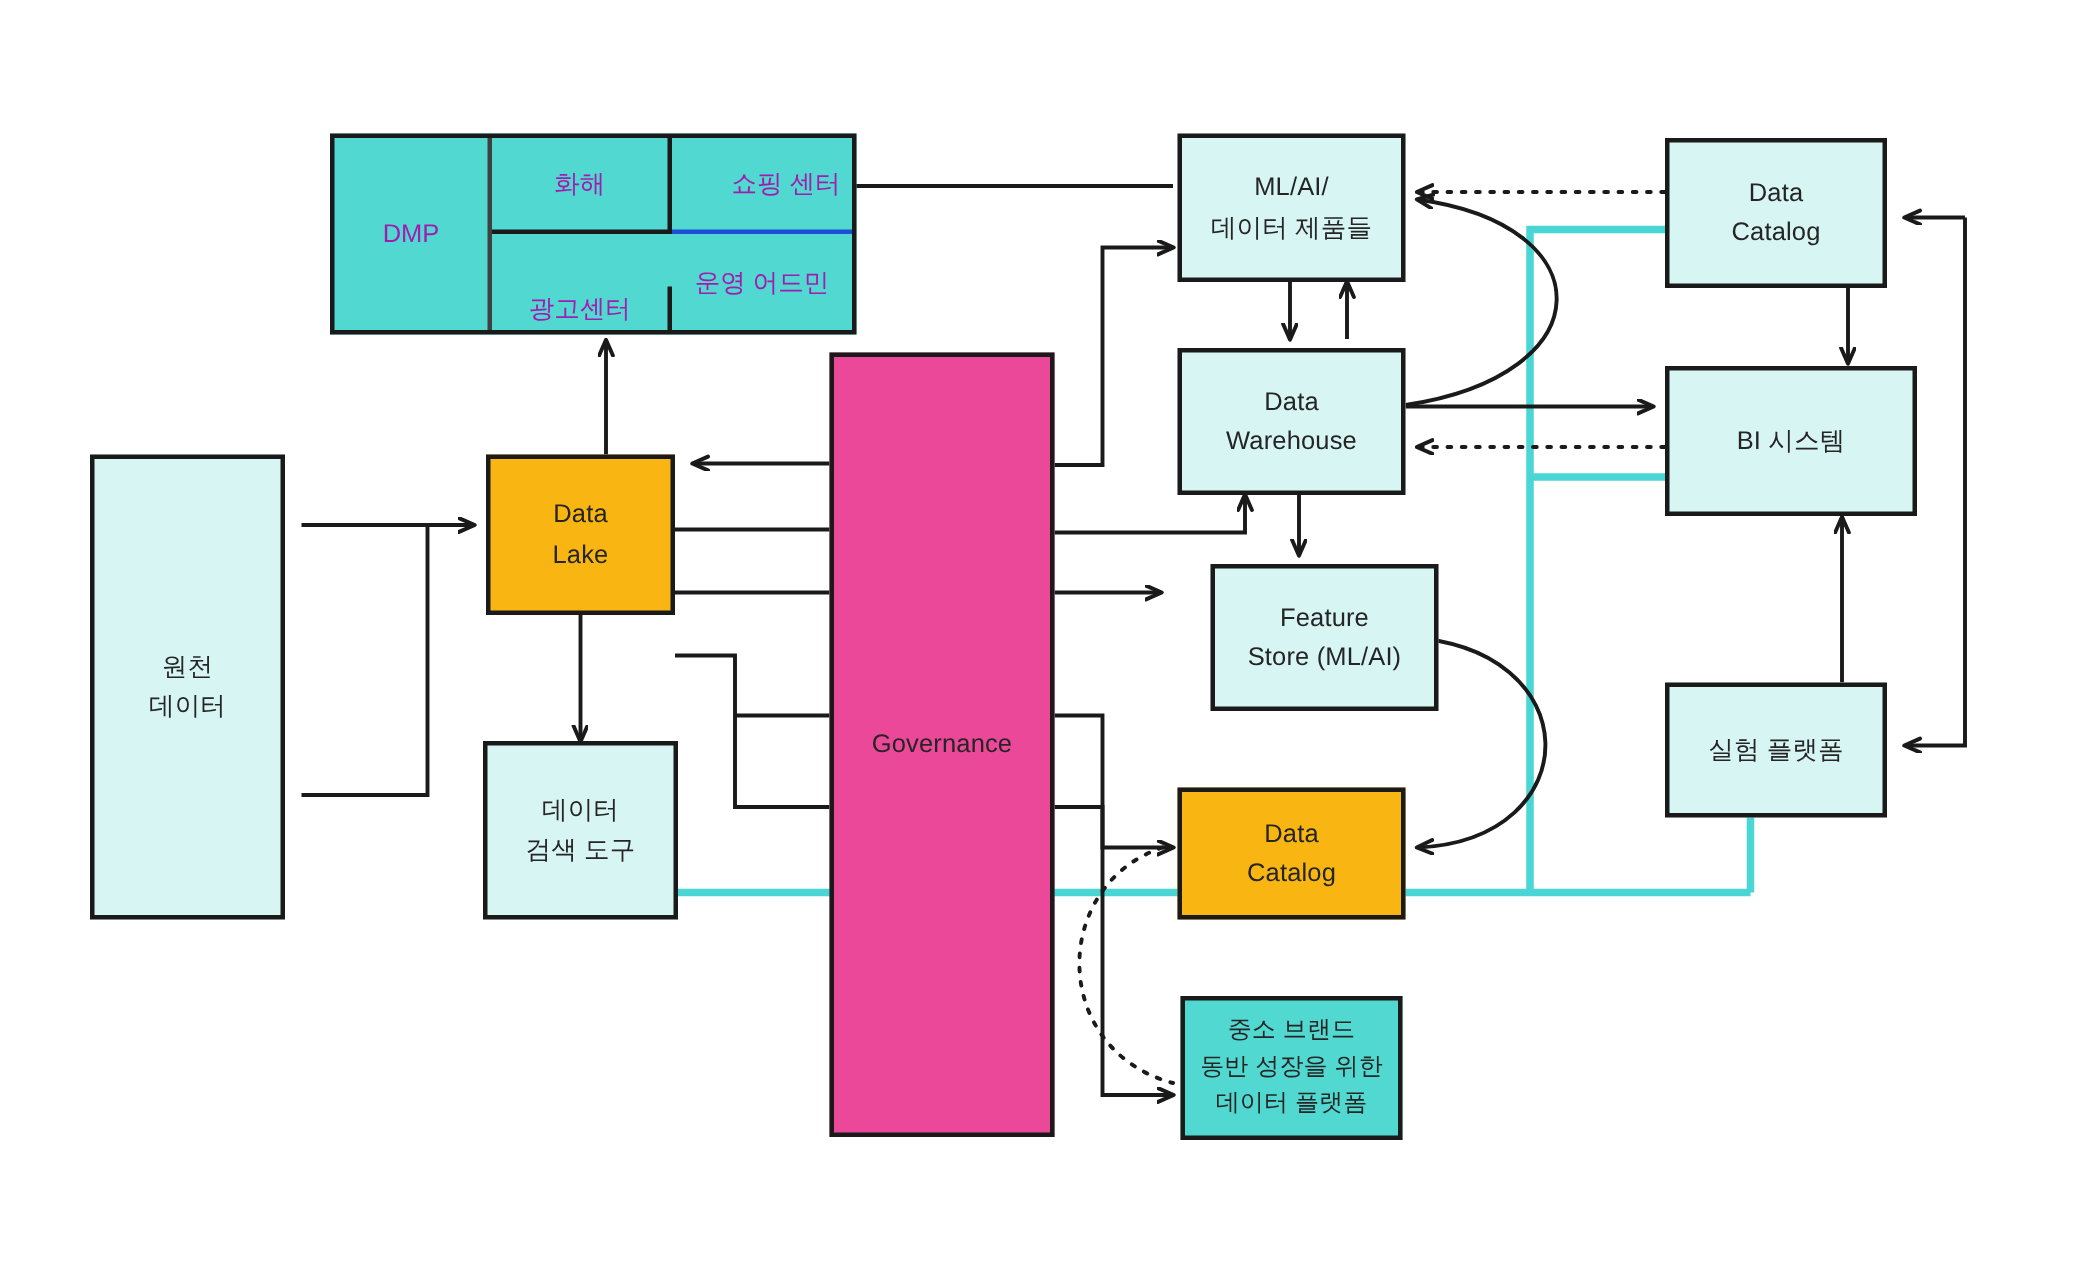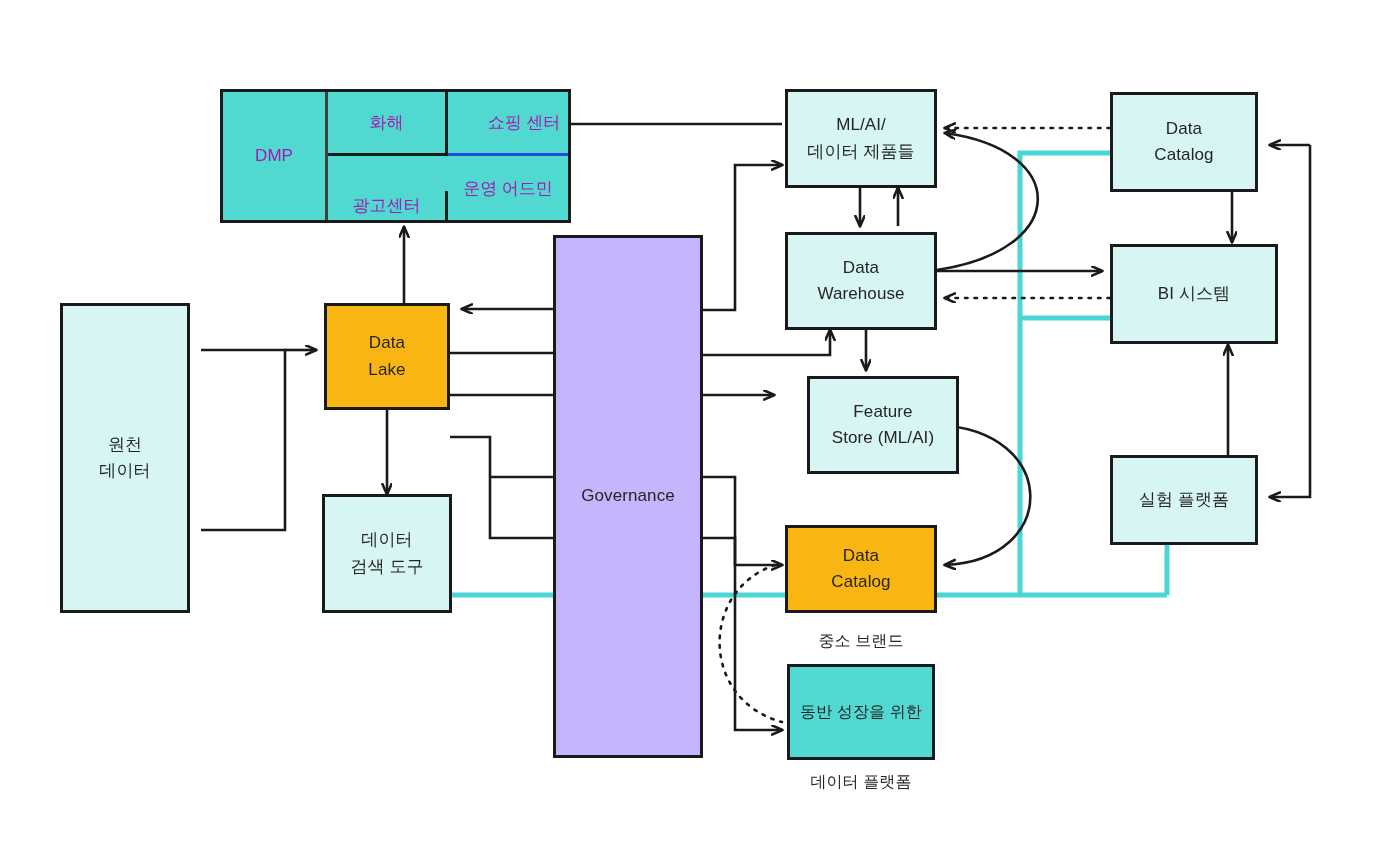--- a/index.html
+++ b/index.html
@@ -34,24 +34,24 @@
     justify-content: center;
     text-align: center;
     color: #252525;
     font-size: 17px;
     line-height: 1.55;
     letter-spacing: 0.1px;
     z-index: 5;
   }
   .node .ln { display: block; white-space: nowrap; }
   .fill-lightblue { background: #d6f5f3; }
-  .fill-teal      { background: #51d8d0; gap: 46px; }
+  .fill-teal      { background: #51d8d0; }
   .fill-orange    { background: #f9b породы; }
   .fill-orange    { background: #f9b613; }
-  .fill-green     { background: #c4b5fd; }
+  .fill-green     { background: #ec4899; }
   .dmp-grid {
     position: absolute;
     box-sizing: border-box;
     border: 3px solid #1a1a1a;
     background: #51d8d0;
     display: grid;
     grid-template-columns: 105px 120px 120px;
     grid-template-rows: 64px 64px;
     z-index: 5;
   }

